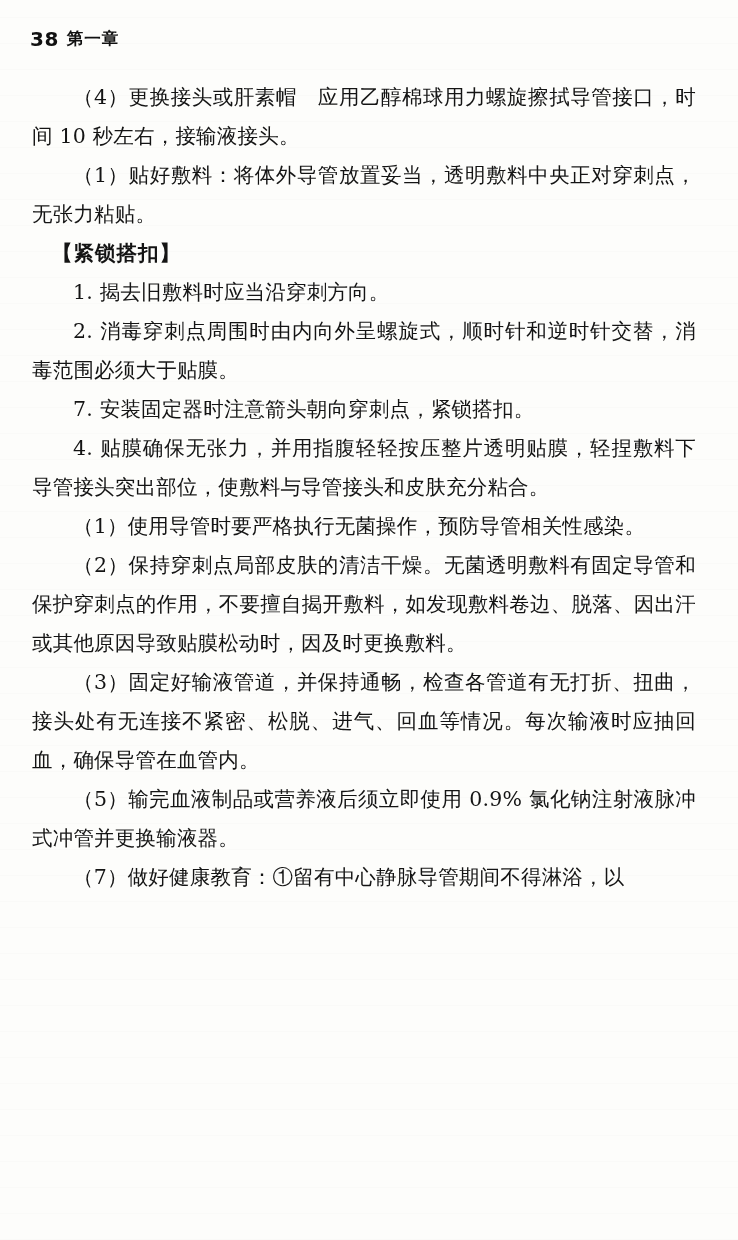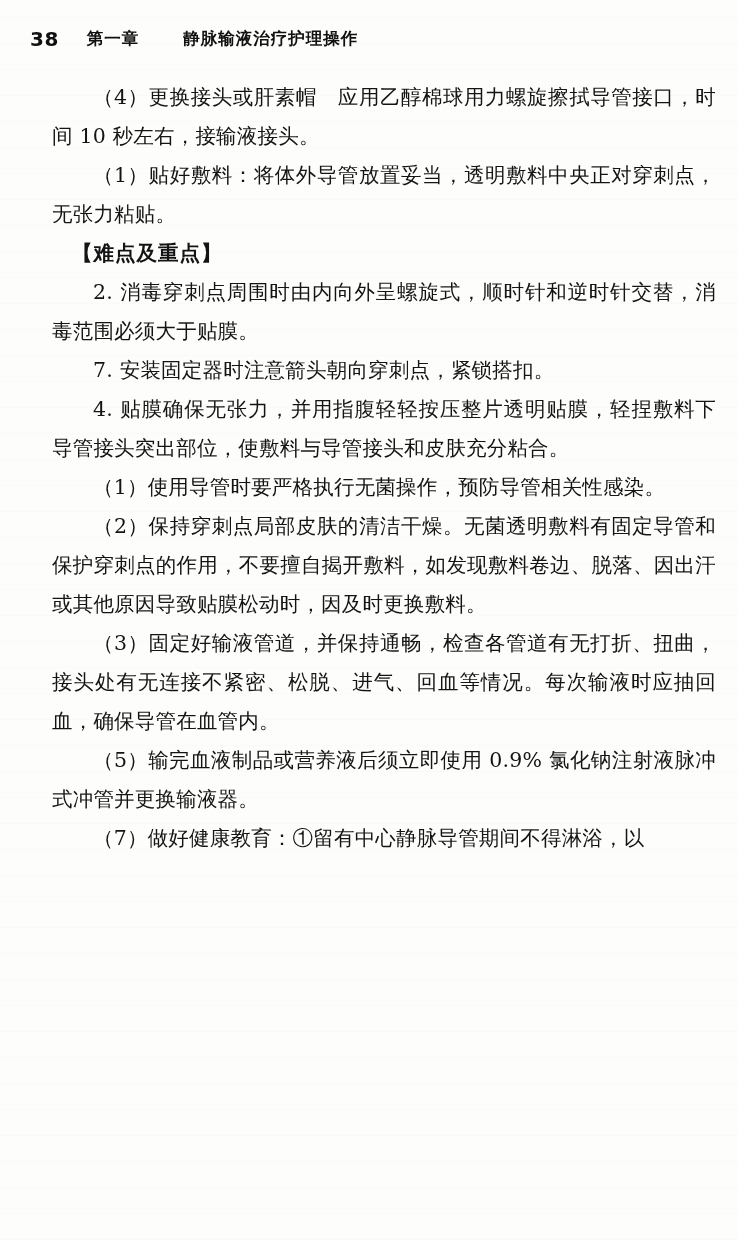--- a/index.html
+++ b/index.html
@@ -32,41 +32,41 @@
       repeating-linear-gradient(0deg, rgba(0,0,0,0.25) 0px, rgba(0,0,0,0.25) 1px, rgba(0,0,0,0) 1px, rgba(0,0,0,0) 26px);
   }
   .header {
     position: absolute;
     top: 22px;
     left: 30px;
     right: 30px;
     height: 34px;
     display: flex;
     align-items: center;
-    gap: 28px;
+    gap: 8px;
   }
   .folio {
     font-family: "DejaVu Sans", "Liberation Sans", sans-serif;
     font-size: 20px;
     font-weight: bold;
     letter-spacing: 0.5px;
     color: #111;
   }
   .running-head {
     font-family: "DejaVu Sans", "Liberation Sans", sans-serif;
     font-size: 16.5px;
     font-weight: bold;
     color: #111;
     letter-spacing: 1px;
   }
-  .chapter-label { margin-right: 16px; }
+  .chapter-label { margin-right: 8px; }
   .content {
     position: absolute;
     top: 78px;
-    left: 52px;
+    left: 32px;
     width: 664px;
   }
   p {
     margin: 0;
     font-size: 20.5px;
     line-height: 39px;
     text-align: justify;
     text-justify: inter-character;
     letter-spacing: 0.2px;
     color: #141414;
@@ -81,27 +81,27 @@
 </style>
 </head>
 <body>
 
 <div class="page">
   <div class="bleed"></div>
 
   <div class="header">
     <span class="folio">38</span>
     <span class="running-head chapter-label">第一章</span>
-    <span class="running-head">静脉输液治疗护理操作</span>
   </div>
 
   <div class="content stack">
     <p class="indent">（4）更换接头或肝素帽　应用乙醇棉球用力螺旋擦拭导管接口，时间 10 秒左右，接输液接头。</p>
     <p class="indent">（1）贴好敷料：将体外导管放置妥当，透明敷料中央正对穿刺点，无张力粘贴。</p>
-    <p class="section">【难点及重点】</p>
+    <p class="section">【紧锁搭扣】</p>
+    <p class="indent">1. 揭去旧敷料时应当沿穿刺方向。</p>
     <p class="indent">2. 消毒穿刺点周围时由内向外呈螺旋式，顺时针和逆时针交替，消毒范围必须大于贴膜。</p>
     <p class="indent">7. 安装固定器时注意箭头朝向穿刺点，紧锁搭扣。</p>
     <p class="indent">4. 贴膜确保无张力，并用指腹轻轻按压整片透明贴膜，轻捏敷料下导管接头突出部位，使敷料与导管接头和皮肤充分粘合。</p>
     <p class="indent">（1）使用导管时要严格执行无菌操作，预防导管相关性感染。</p>
     <p class="indent">（2）保持穿刺点局部皮肤的清洁干燥。无菌透明敷料有固定导管和保护穿刺点的作用，不要擅自揭开敷料，如发现敷料卷边、脱落、因出汗或其他原因导致贴膜松动时，因及时更换敷料。</p>
     <p class="indent">（3）固定好输液管道，并保持通畅，检查各管道有无打折、扭曲，接头处有无连接不紧密、松脱、进气、回血等情况。每次输液时应抽回血，确保导管在血管内。</p>
     <p class="indent">（5）输完血液制品或营养液后须立即使用 0.9% 氯化钠注射液脉冲式冲管并更换输液器。</p>
     <p class="indent">（7）做好健康教育：①留有中心静脉导管期间不得淋浴，以</p>
   </div>
 </div>

